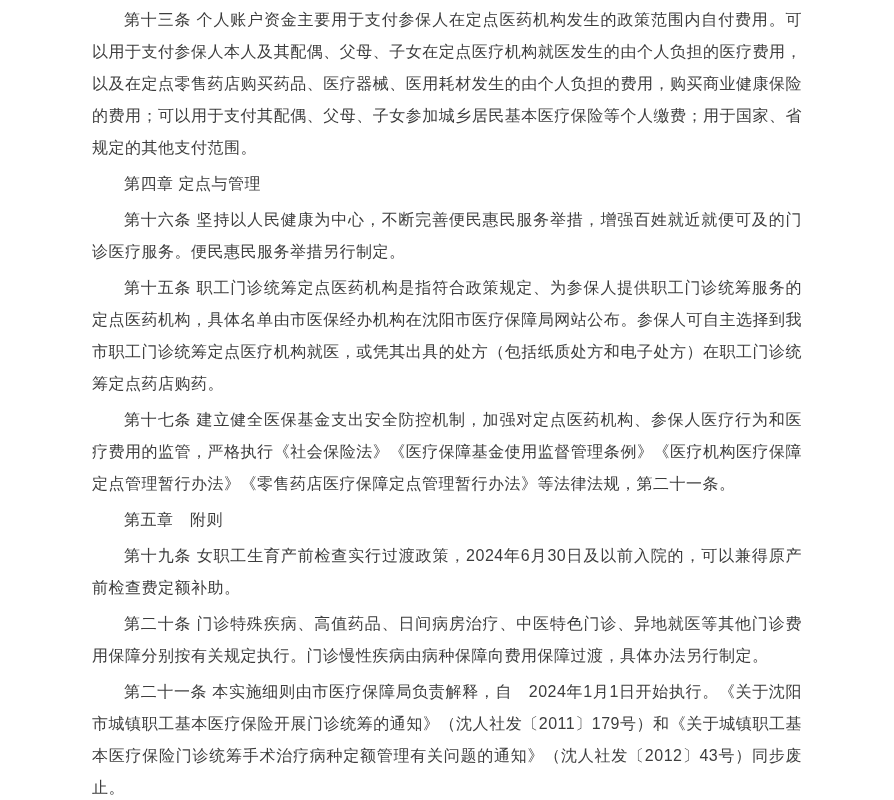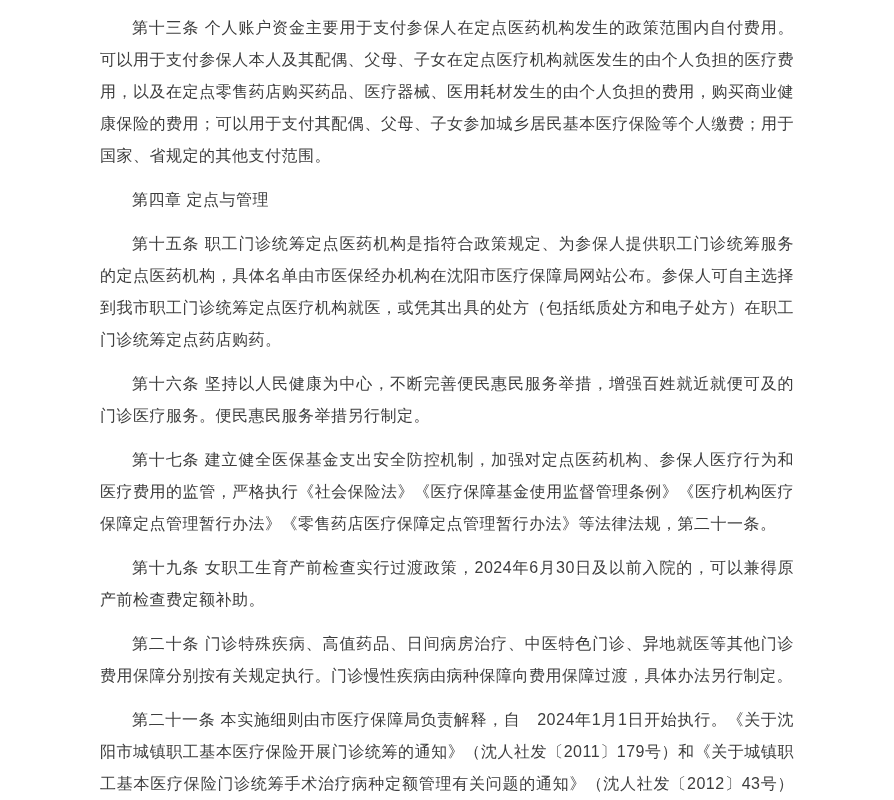--- a/index.html
+++ b/index.html
@@ -17,31 +17,32 @@
     box-sizing: border-box;
     width: 894px;
     padding: 0 88px;
     color: #3d3d3d;
     font-size: 16px;
     line-height: 32px;
     text-align: justify;
     letter-spacing: 0.5px;
   }
   .doc-page p {
-    margin: 12px;
+    margin: 4px;
     padding: 0;
     text-indent: 2em;
     word-break: break-all;
   }
 </style>
 </head>
 <body>
 
 <div class="doc-page">
   <p>第十三条 个人账户资金主要用于支付参保人在定点医药机构发生的政策范围内自付费用。可以用于支付参保人本人及其配偶、父母、子女在定点医疗机构就医发生的由个人负担的医疗费用，以及在定点零售药店购买药品、医疗器械、医用耗材发生的由个人负担的费用，购买商业健康保险的费用；可以用于支付其配偶、父母、子女参加城乡居民基本医疗保险等个人缴费；用于国家、省规定的其他支付范围。</p>
   <p>第四章 定点与管理</p>
+  <p>第十六条 坚持以人民健康为中心，不断完善便民惠民服务举措，增强百姓就近就便可及的门诊医疗服务。便民惠民服务举措另行制定。</p>
   <p>第十五条 职工门诊统筹定点医药机构是指符合政策规定、为参保人提供职工门诊统筹服务的定点医药机构，具体名单由市医保经办机构在沈阳市医疗保障局网站公布。参保人可自主选择到我市职工门诊统筹定点医疗机构就医，或凭其出具的处方（包括纸质处方和电子处方）在职工门诊统筹定点药店购药。</p>
-  <p>第十六条 坚持以人民健康为中心，不断完善便民惠民服务举措，增强百姓就近就便可及的门诊医疗服务。便民惠民服务举措另行制定。</p>
   <p>第十七条 建立健全医保基金支出安全防控机制，加强对定点医药机构、参保人医疗行为和医疗费用的监管，严格执行《社会保险法》《医疗保障基金使用监督管理条例》《医疗机构医疗保障定点管理暂行办法》《零售药店医疗保障定点管理暂行办法》等法律法规，第二十一条。</p>
+  <p>第五章　附则</p>
   <p>第十九条 女职工生育产前检查实行过渡政策，2024年6月30日及以前入院的，可以兼得原产前检查费定额补助。</p>
   <p>第二十条 门诊特殊疾病、高值药品、日间病房治疗、中医特色门诊、异地就医等其他门诊费用保障分别按有关规定执行。门诊慢性疾病由病种保障向费用保障过渡，具体办法另行制定。</p>
   <p>第二十一条 本实施细则由市医疗保障局负责解释，自　2024年1月1日开始执行。《关于沈阳市城镇职工基本医疗保险开展门诊统筹的通知》（沈人社发〔2011〕179号）和《关于城镇职工基本医疗保险门诊统筹手术治疗病种定额管理有关问题的通知》（沈人社发〔2012〕43号）同步废止。</p>
 </div>
 
 </body></html>

